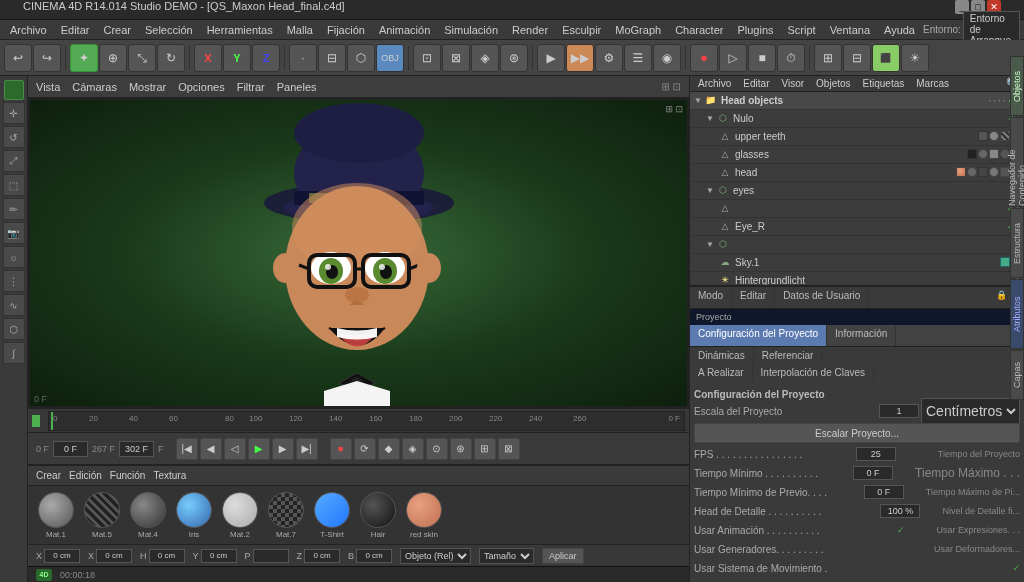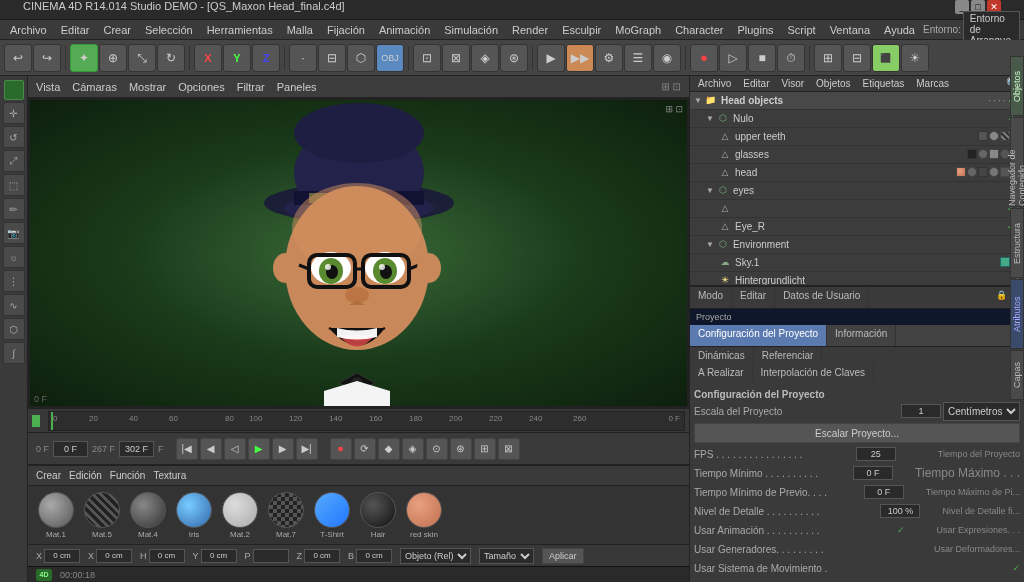--- a/index.html
+++ b/index.html
@@ -112,21 +112,21 @@
     .attr-row {
       display: flex; align-items: center; height: 18px; margin-bottom: 1px;
     }
     .attr-label { color: #aaa; font-size: 10px; flex: 1; }
     .attr-value { display: flex; align-items: center; gap: 2px; }
     .attr-input {
       width: 40px; height: 14px; background: #2a2a2a; border: 1px solid #555;
       color: #ccc; font-size: 9px; padding: 0 2px; text-align: center;
     }
     .attr-dropdown {
-      background: #2a2a2a; border: 1px solid #555; color: #ccc; font-size: 10px; height: 19px;
+      background: #2a2a2a; border: 1px solid #555; color: #ccc; font-size: 14px; height: 27px;
     }
     .attr-wide-btn {
       width: 100%; height: 20px; background: #555; border: 1px solid #444;
       color: #ccc; font-size: 10px; cursor: pointer; margin: 2px 0;
     }
 
     
     #right-side-tabs {
       position: absolute; right: 0; top: 76px; display: flex; flex-direction: column; gap: 0;
       z-index: 10;
@@ -684,21 +684,20 @@
           <div class="obj-controls">
             <span class="green-check">✓</span>
             <span style="color:#888;font-size:9px;">⟨</span>
           </div>
         </div>
 
         <div class="obj-item">
           <span style="width:12px;"></span>
           <span class="tri-icon">▼</span>
           <span class="obj-icon nulo-green">⬡</span>
-          <span class="obj-name">Environment</span>
           <div class="obj-controls">
             <span class="green-check">✓</span>
           </div>
         </div>
 
         <div class="obj-item">
           <span style="width:24px;"></span>
           <span class="obj-icon" style="color:#88aa88;">☁</span>
           <span class="obj-name">Sky.1</span>
           <div class="obj-controls">
@@ -783,21 +782,21 @@
           <div class="attr-row">
             <span class="attr-label">Tiempo Mínimo de Previo. . . .</span>
             <div class="attr-value">
               <input class="attr-input" value="0 F" style="">
               <span style="font-size:9px;color:#888;margin-left:20px;">Tiempo Máximo de Pi...</span>
             </div>
           </div>
 
           
           <div class="attr-row">
-            <span class="attr-label">Nivel de Detalle . . . . . . . . . .</span>
+            <span class="attr-label">Head de Detalle . . . . . . . . . .</span>
             <div class="attr-value">
               <input class="attr-input" value="100 %" style="">
               <span style="font-size:9px;color:#888;margin-left:20px;">Nivel de Detalle fi...</span>
             </div>
           </div>
 
           
           <div class="attr-row">
             <span class="attr-label">Usar Animación . . . . . . . . . .</span>
             <div class="attr-value">

